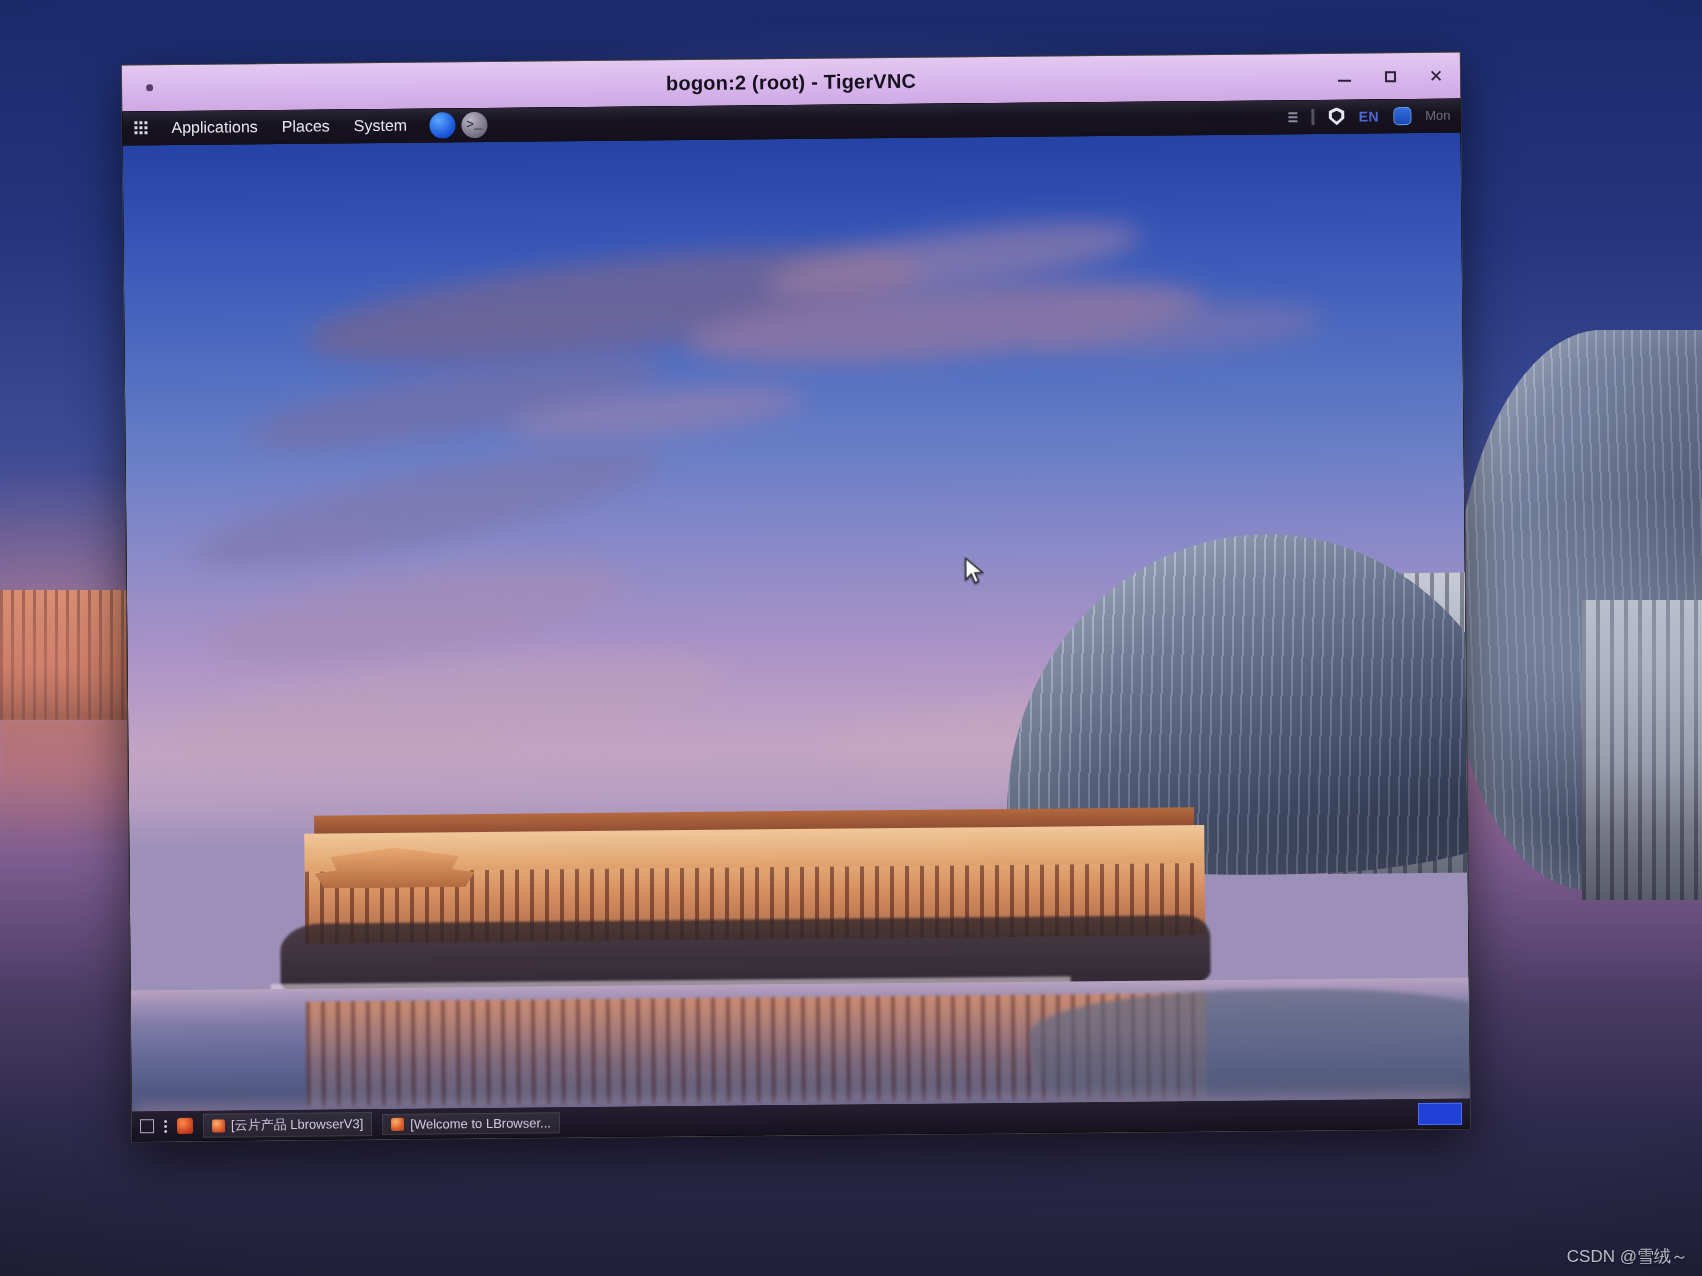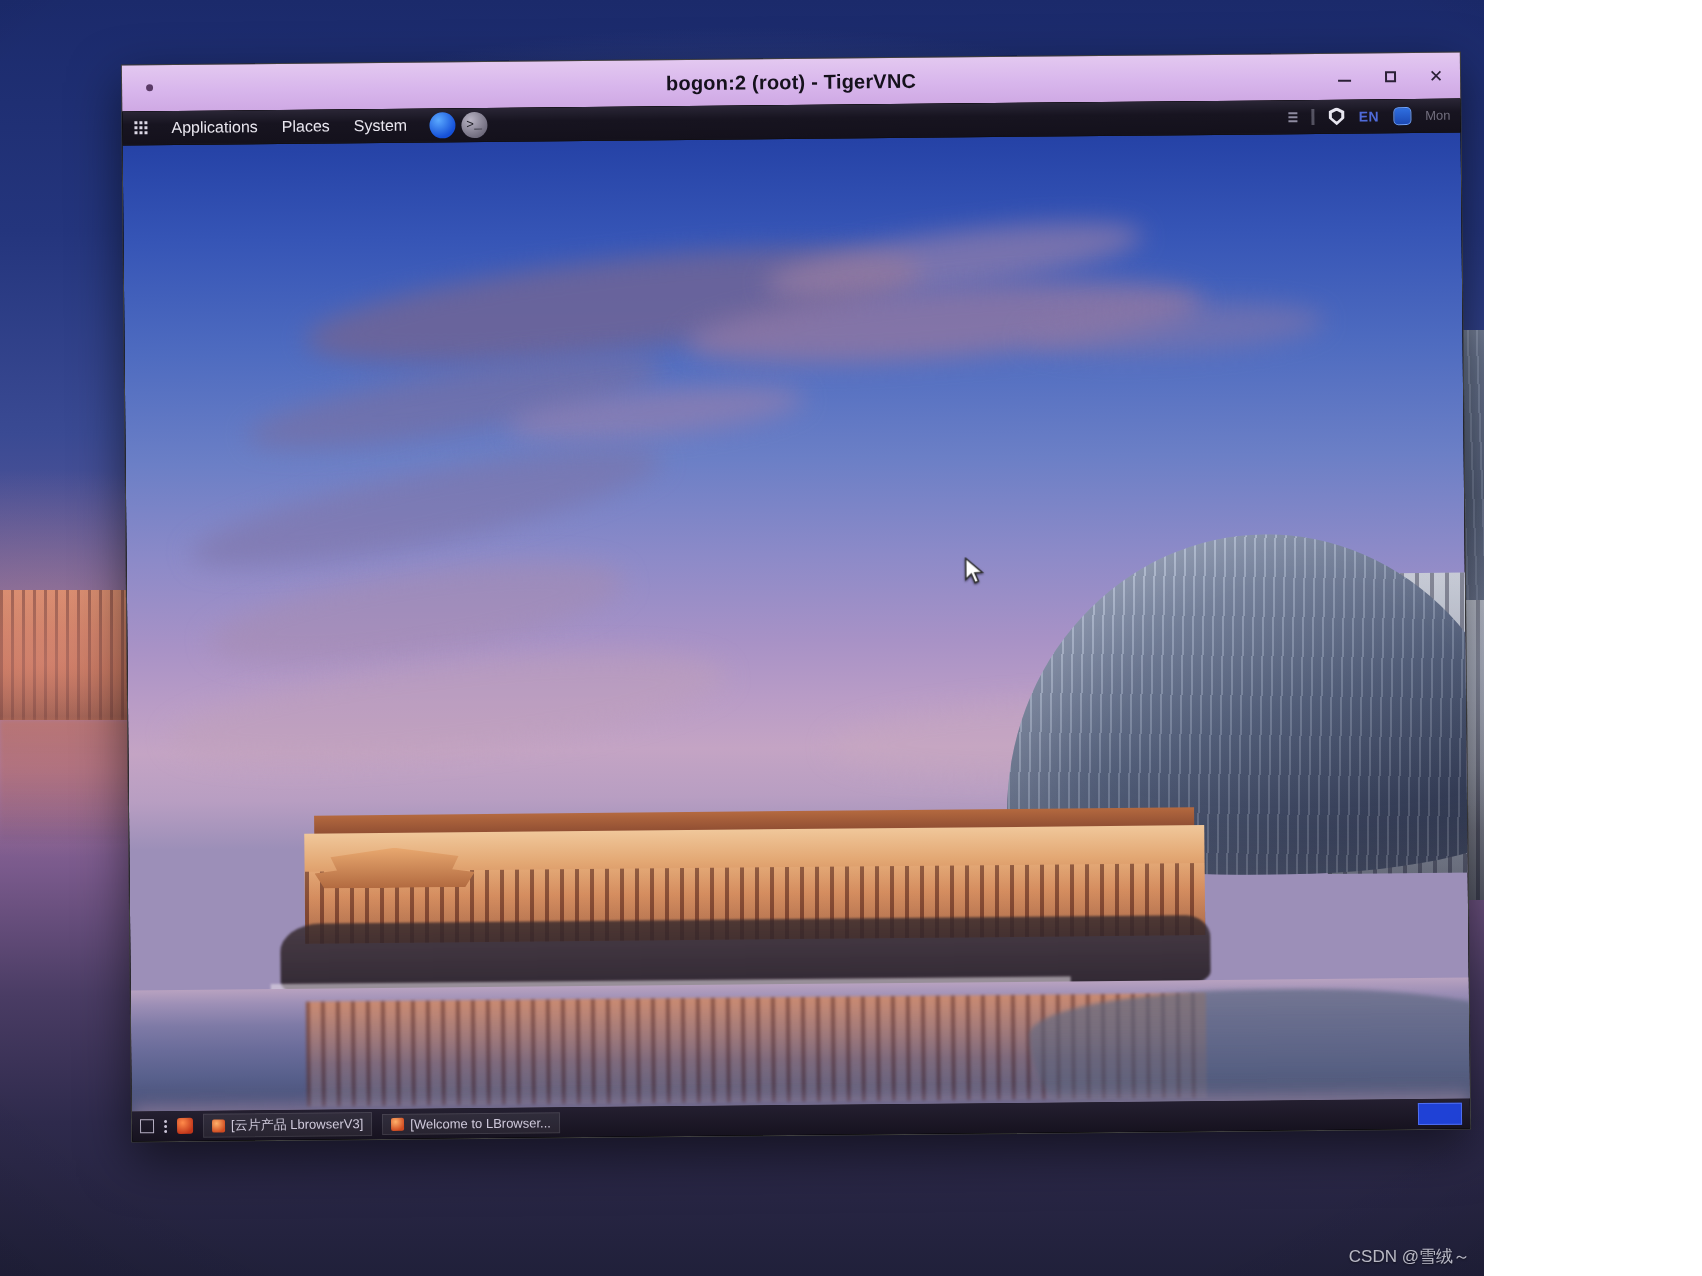--- a/index.html
+++ b/index.html
@@ -5,21 +5,21 @@
   * { box-sizing: border-box; margin: 0; padding: 0; }
   html, body {
     width: 1702px; height: 1276px;
     overflow: hidden;
     font-family: "Liberation Sans", sans-serif;
   }
 
   
   #photo {
     position: relative;
-    width: 1484px; height: 1276px;
+    width: 1702px; height: 1276px;
     background: #0369a1;
     overflow: hidden;
   }
 
   
   .host-wall {
     position: absolute; inset: 0;
     background:
       linear-gradient(to bottom,
         #1b2a6b 0%,

